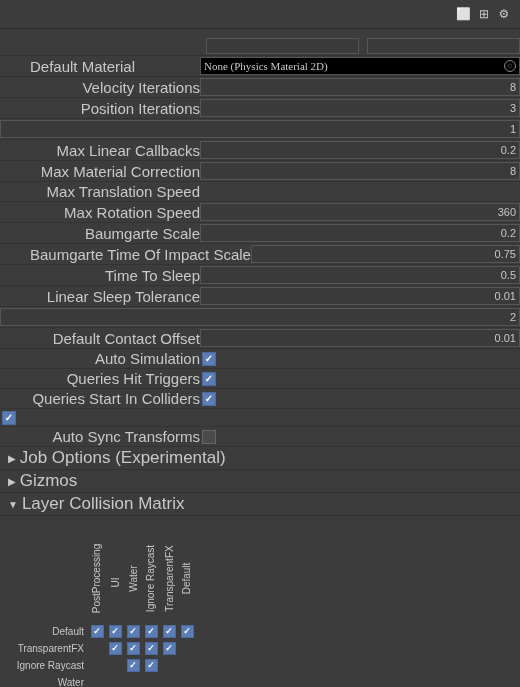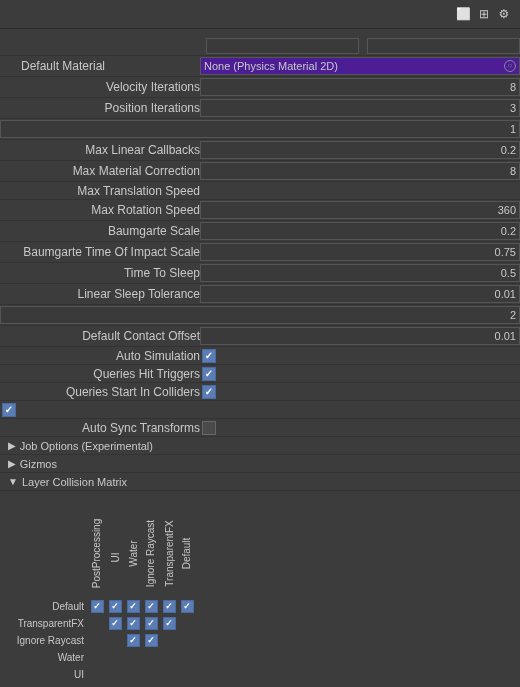--- a/index.html
+++ b/index.html
@@ -53,23 +53,23 @@
     .row {
       display: flex;
       align-items: center;
       min-height: 18px;
       border-bottom: 1px solid #333;
       padding: 1px 0;
       text-align: right;
     }
     .row-label {
       flex: 0 0 200px;
-      padding-left: 21px;
-      color: #c8c8c8;
-      font-size: 12px;
+      padding-left: 30px;
+      color: #c8c8c8;
+      font-size: 15px;
       white-space: nowrap;
     }
     .row-value {
       flex: 1;
       background: #3a3a3a;
       border: 1px solid #555;
       color: #c8c8c8;
       font-size: 11px;
       padding: 0 3px;
       min-height: 16px;
@@ -105,30 +105,31 @@
     }
     .default-material-row {
       display: flex;
       align-items: center;
       min-height: 18px;
       border-bottom: 1px solid #333;
       padding: 1px 0;
     }
     .material-value {
       flex: 1;
-      background: #4c1d95;
+      background: #000000;
       border: 1px solid #555;
       color: #c8c8c8;
       font-size: 11px;
       padding: 0 3px;
       min-height: 16px;
       line-height: 16px;
       display: flex;
       align-items: center;
       justify-content: space-between;
+      font-family: Liberation Serif, serif;
     }
     .material-circle {
       width: 12px;
       height: 12px;
       border: 1px solid #888;
       border-radius: 50%;
       display: inline-flex;
       align-items: center;
       justify-content: center;
       font-size: 8px;
@@ -168,21 +169,21 @@
       cursor: pointer;
     }
     .foldout-arrow {
       margin-left: 8px;
       margin-right: 4px;
       font-size: 10px;
       color: #c8c8c8;
     }
     .foldout-label {
       color: #c8c8c8;
-      font-size: 11px;
+      font-size: 17px;
     }
     .collision-matrix {
       padding: 8px;
       margin-top: 4px;
     }
     .matrix-col-label {
       width: 18px;
       height: 90px;
       display: flex;
       align-items: flex-start;

